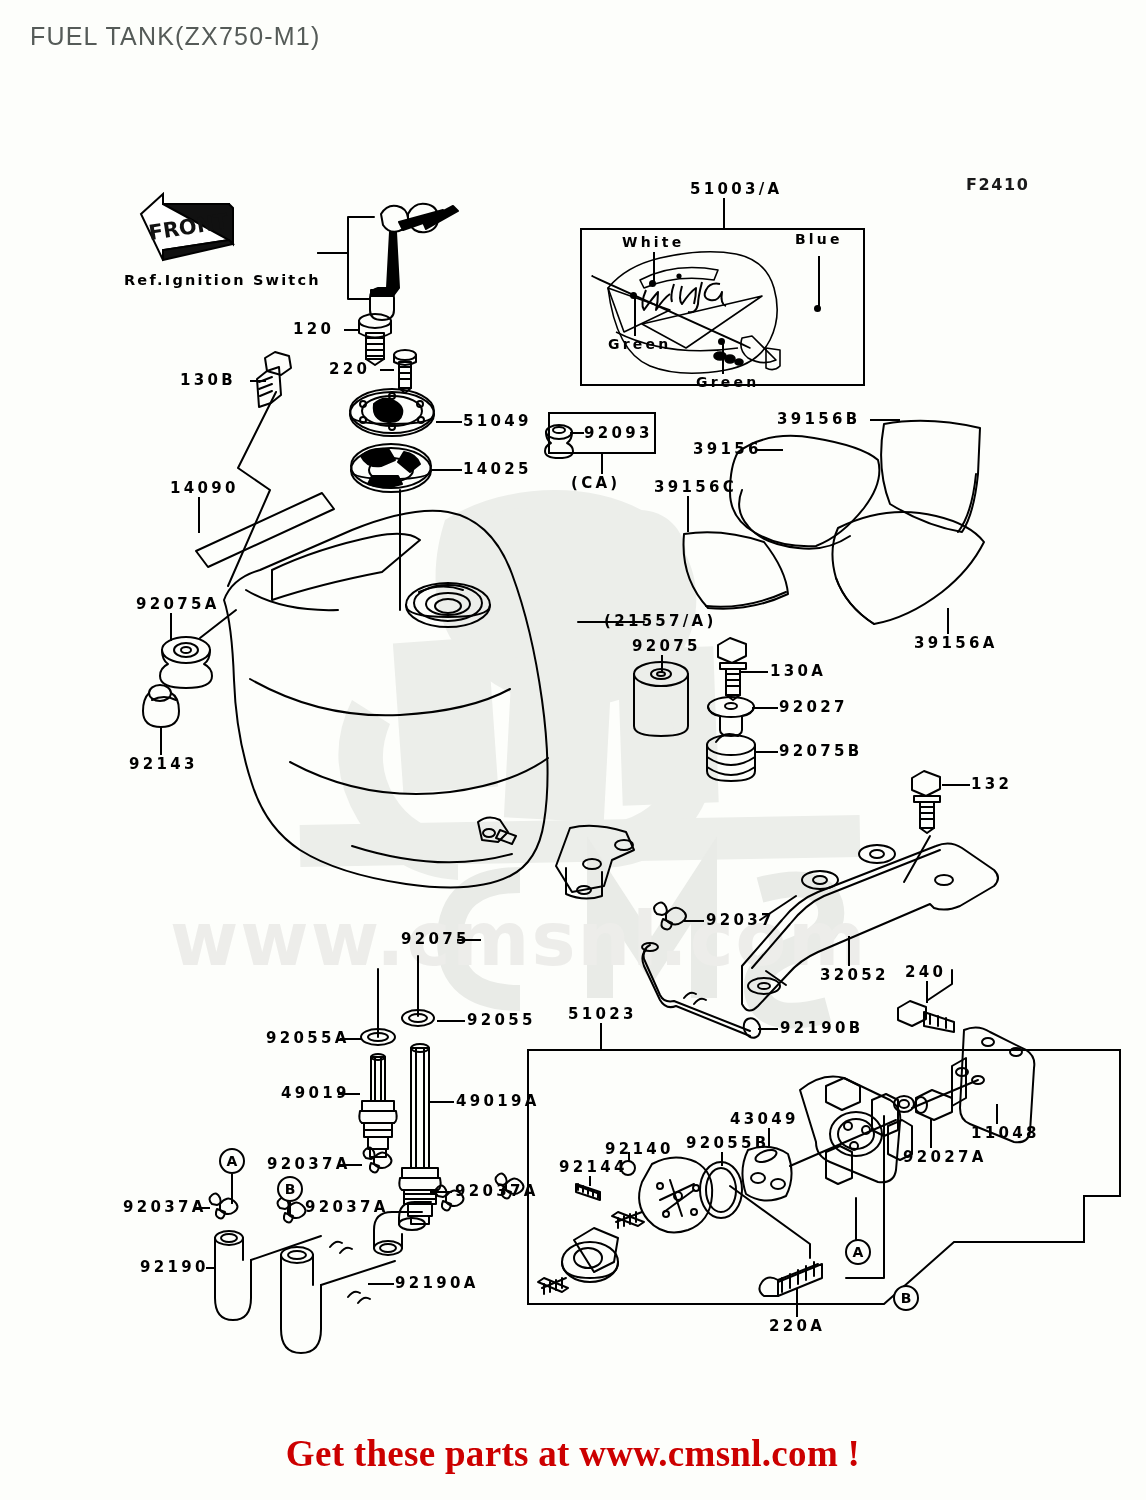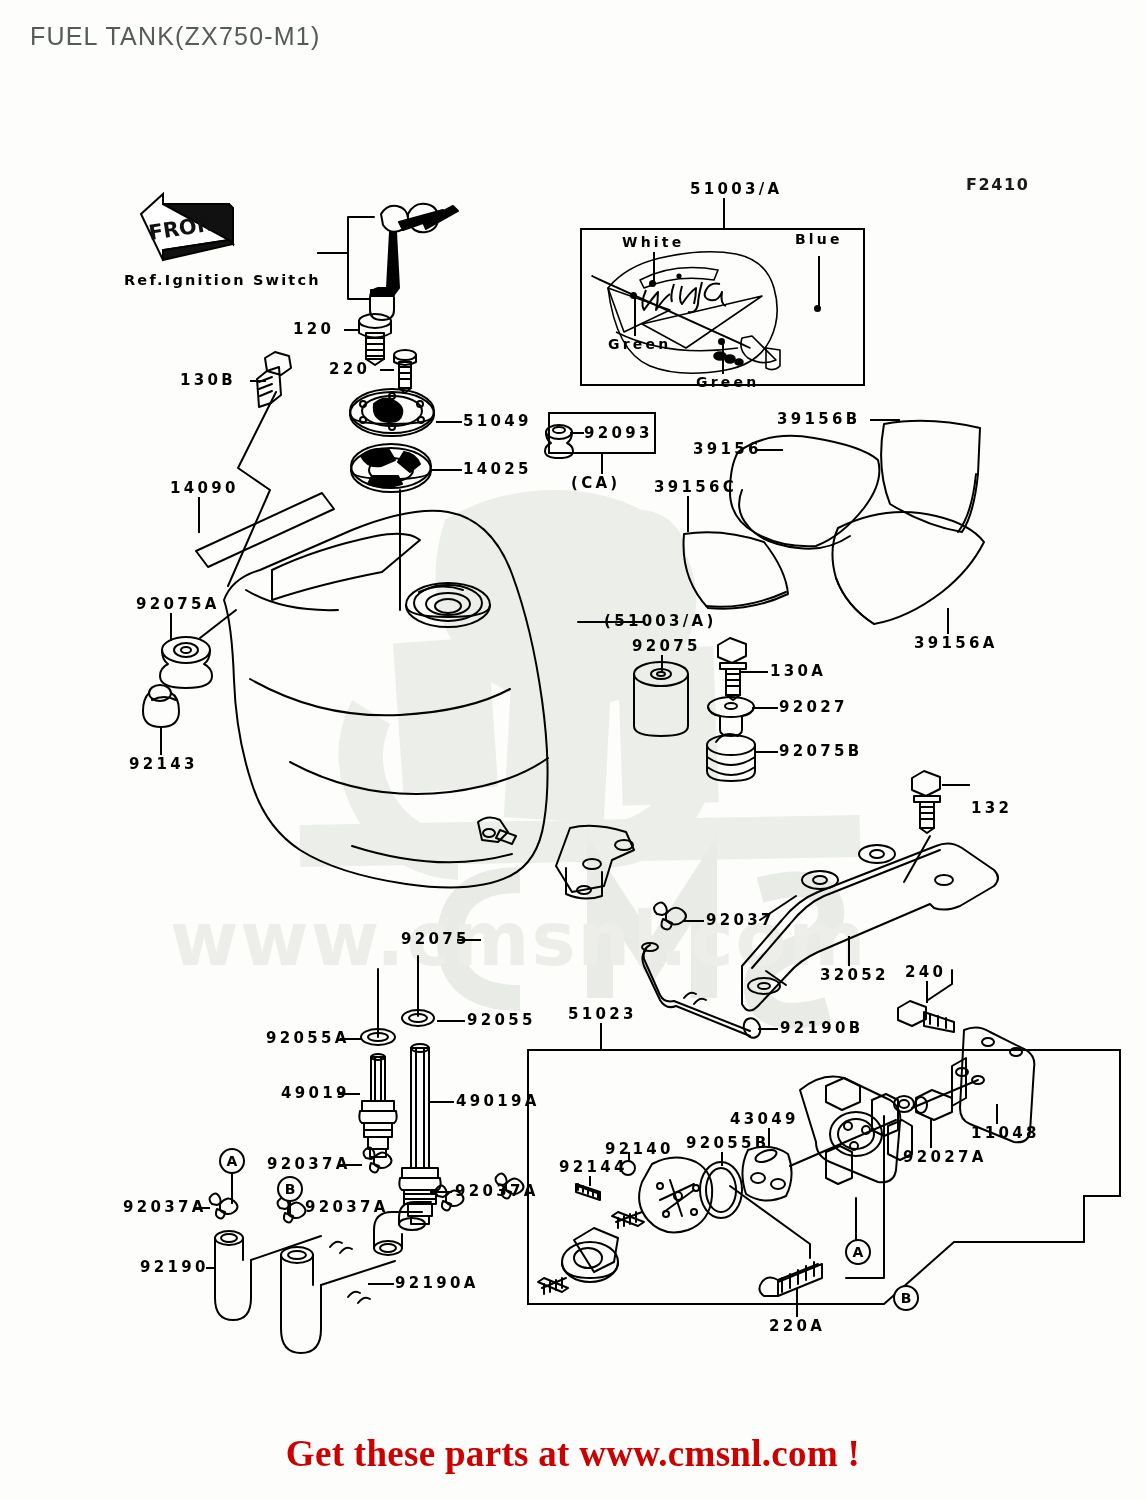--- a/index.html
+++ b/index.html
@@ -605,35 +605,35 @@
 
   <div class="lbl" style="left:170px;top:479px;">14090</div>
   <div class="ld v" style="left:198px;top:497px;height:36px;"></div>
 
   <div class="lbl" style="left:136px;top:595px;">92075A</div>
   <div class="ld v" style="left:170px;top:613px;height:28px;"></div>
 
   <div class="lbl" style="left:129px;top:755px;">92143</div>
   <div class="ld v" style="left:160px;top:727px;height:28px;"></div>
 
-  <div class="lbl" style="left:604px;top:612px;">(51003/A)</div>
+  <div class="lbl" style="left:604px;top:612px;">(21557/A)</div>
 
   <div class="lbl" style="left:632px;top:637px;">92075</div>
   <div class="ld v" style="left:661px;top:655px;height:18px;"></div>
 
   <div class="lbl" style="left:770px;top:662px;">130A</div>
   <div class="ld h" style="left:740px;top:671px;width:28px;"></div>
 
   <div class="lbl" style="left:779px;top:698px;">92027</div>
   <div class="ld h" style="left:752px;top:707px;width:26px;"></div>
 
   <div class="lbl" style="left:779px;top:742px;">92075B</div>
   <div class="ld h" style="left:754px;top:751px;width:24px;"></div>
 
-  <div class="lbl" style="left:971px;top:775px;margin-top:24px;">132</div>
+  <div class="lbl" style="left:971px;top:775px;">132</div>
   <div class="ld h" style="left:942px;top:784px;width:28px;"></div>
 
   <div class="lbl" style="left:693px;top:440px;">39156</div>
   <div class="ld h" style="left:757px;top:449px;width:26px;"></div>
 
   <div class="lbl" style="left:914px;top:634px;">39156A</div>
   <div class="ld v" style="left:947px;top:608px;height:26px;"></div>
 
   <div class="lbl" style="left:777px;top:410px;">39156B</div>
   <div class="ld h" style="left:870px;top:419px;width:30px;"></div>

